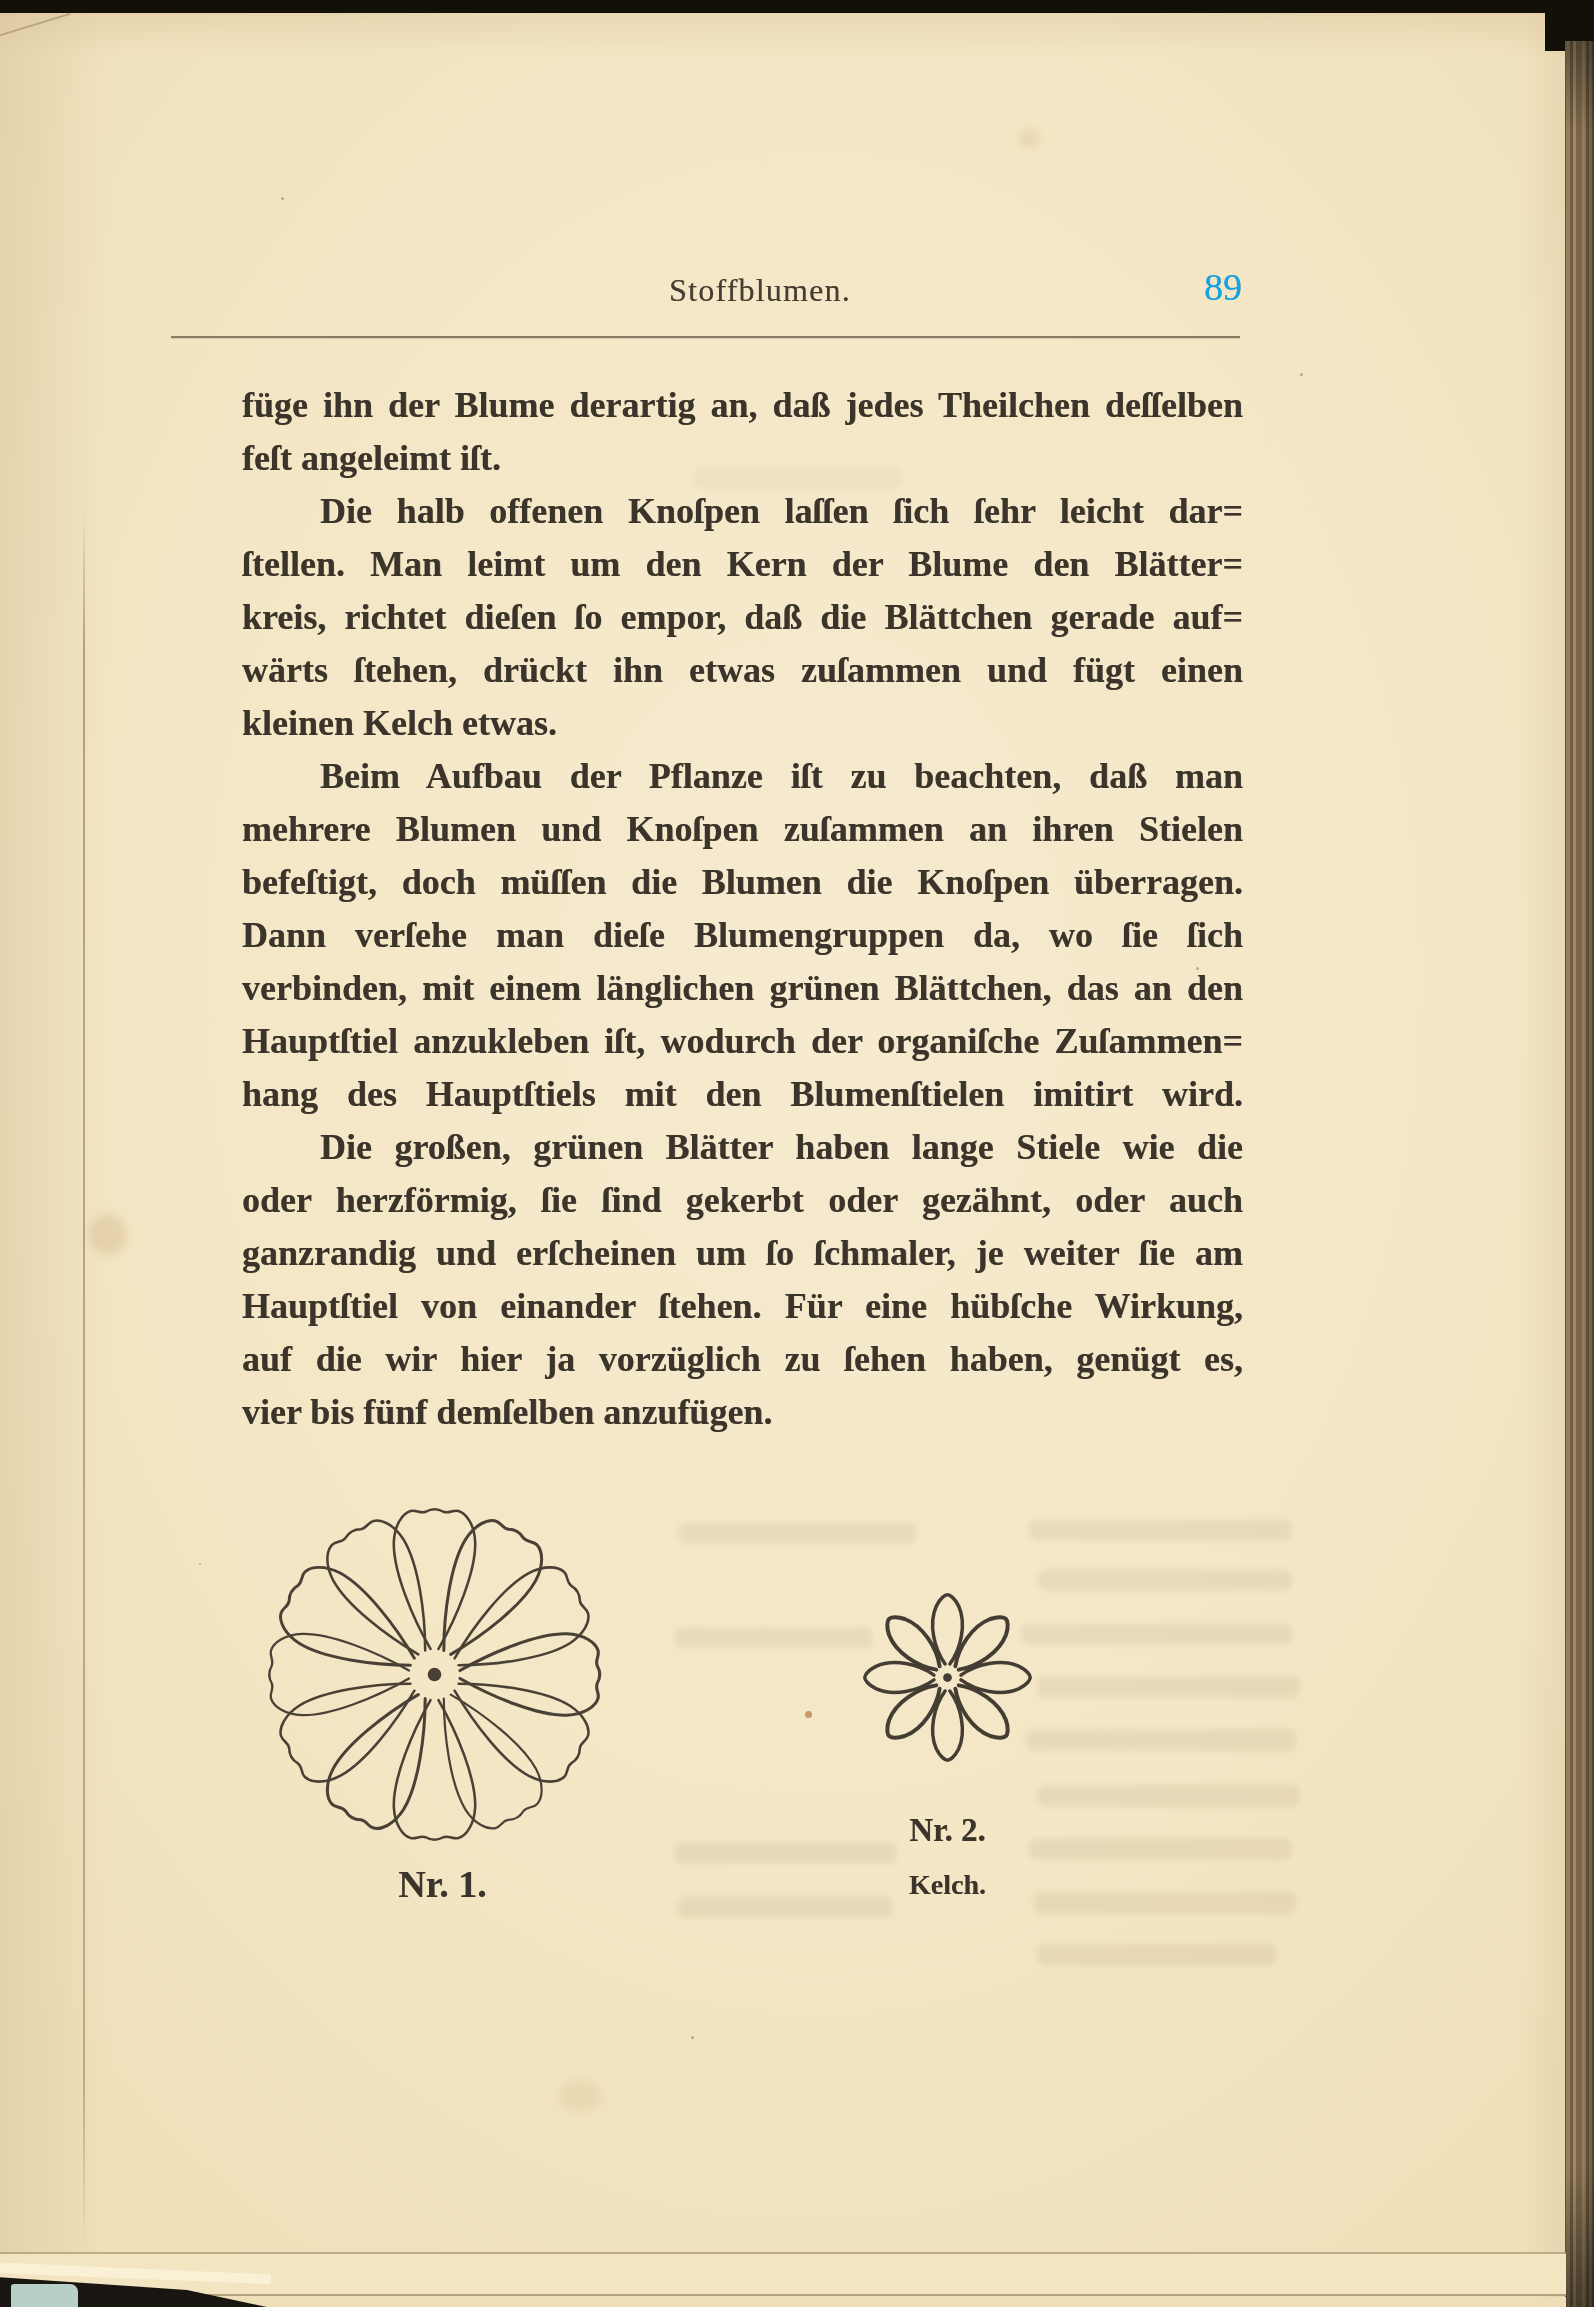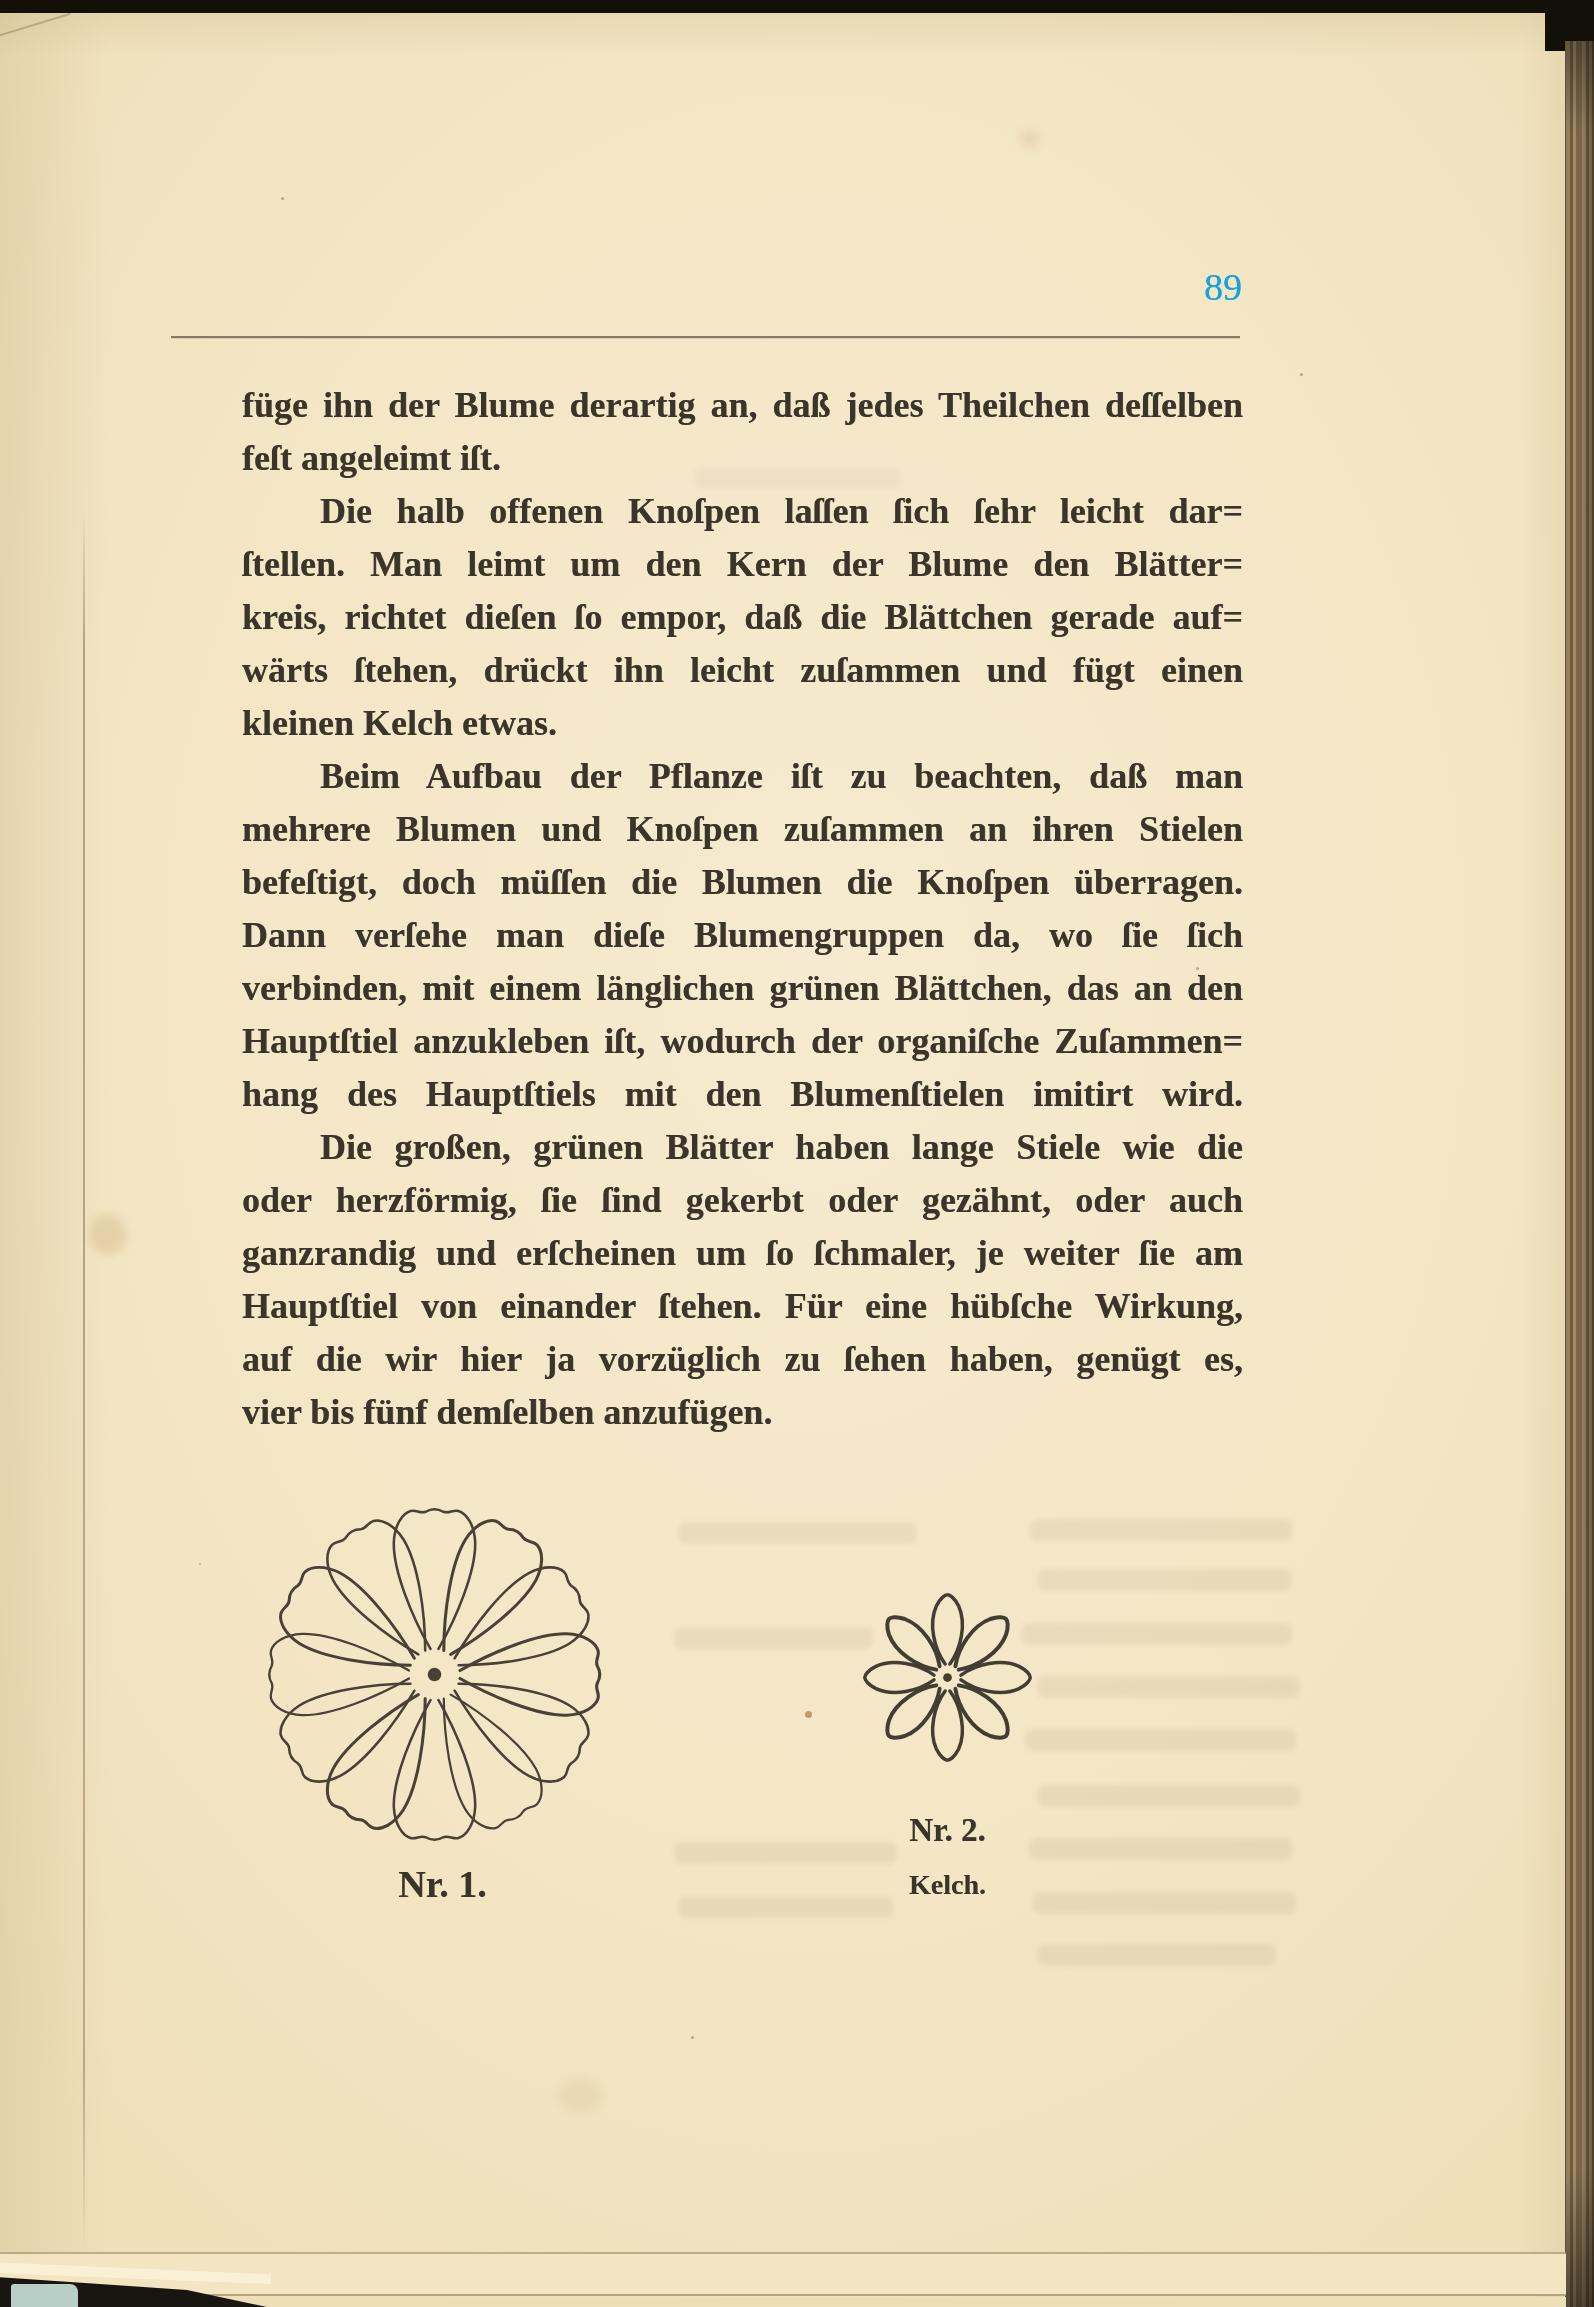--- a/index.html
+++ b/index.html
@@ -96,30 +96,31 @@
   <div class="smudge" style="left:674px;top:1627px;width:199px"></div>
   <div class="smudge" style="left:1037px;top:1676px;width:263px"></div>
   <div class="smudge" style="left:1025px;top:1729px;width:271px"></div>
   <div class="smudge" style="left:1037px;top:1785px;width:263px"></div>
   <div class="smudge" style="left:1029px;top:1838px;width:263px"></div>
   <div class="smudge" style="left:674px;top:1842px;width:223px"></div>
   <div class="smudge" style="left:1033px;top:1892px;width:263px"></div>
   <div class="smudge" style="left:678px;top:1896px;width:215px"></div>
   <div class="smudge" style="left:1037px;top:1944px;width:239px"></div>
 
+  <div class="header-title">Stoffblumen.</div>
   <div class="page-number">89</div>
   <div class="rule"></div>
 
   <div class="textblock">
     <div class="line">füge ihn der Blume derartig an, daß jedes Theilchen deſſelben</div>
     <div class="line end">feſt angeleimt iſt.</div>
     <div class="line ind">Die halb offenen Knoſpen laſſen ſich ſehr leicht dar=</div>
     <div class="line">ſtellen.  Man leimt um den Kern der Blume den Blätter=</div>
     <div class="line">kreis, richtet dieſen ſo empor, daß die Blättchen gerade auf=</div>
-    <div class="line">wärts ſtehen, drückt ihn leicht zuſammen und fügt einen</div>
+    <div class="line">wärts ſtehen, drückt ihn etwas zuſammen und fügt einen</div>
     <div class="line end">kleinen Kelch etwas.</div>
     <div class="line ind">Beim Aufbau der Pflanze iſt zu beachten, daß man</div>
     <div class="line">mehrere Blumen und Knoſpen zuſammen an ihren Stielen</div>
     <div class="line">befeſtigt, doch müſſen die Blumen die Knoſpen überragen.</div>
     <div class="line">Dann verſehe man dieſe Blumengruppen da, wo ſie ſich</div>
     <div class="line">verbinden, mit einem länglichen grünen Blättchen, das an den</div>
     <div class="line">Hauptſtiel anzukleben iſt, wodurch der organiſche Zuſammen=</div>
     <div class="line">hang des Hauptſtiels mit den Blumenſtielen imitirt wird.</div>
     <div class="line ind">Die großen, grünen Blätter haben lange Stiele wie die</div>
     <div class="line">oder herzförmig, ſie ſind gekerbt oder gezähnt, oder auch</div>

